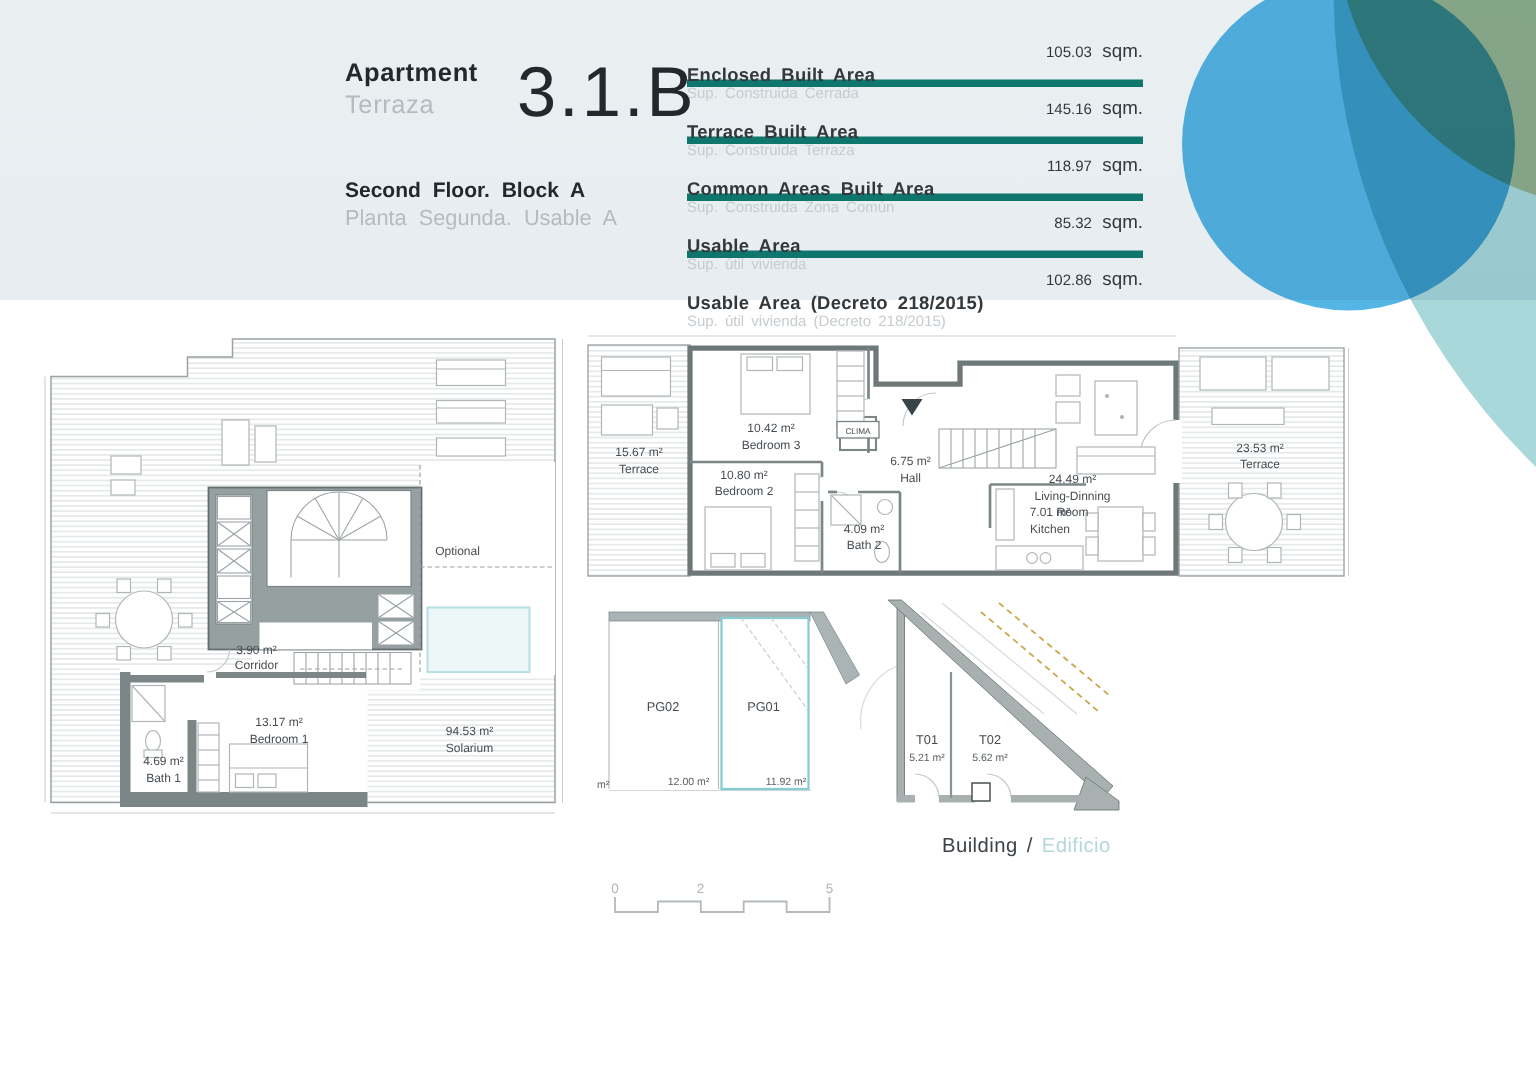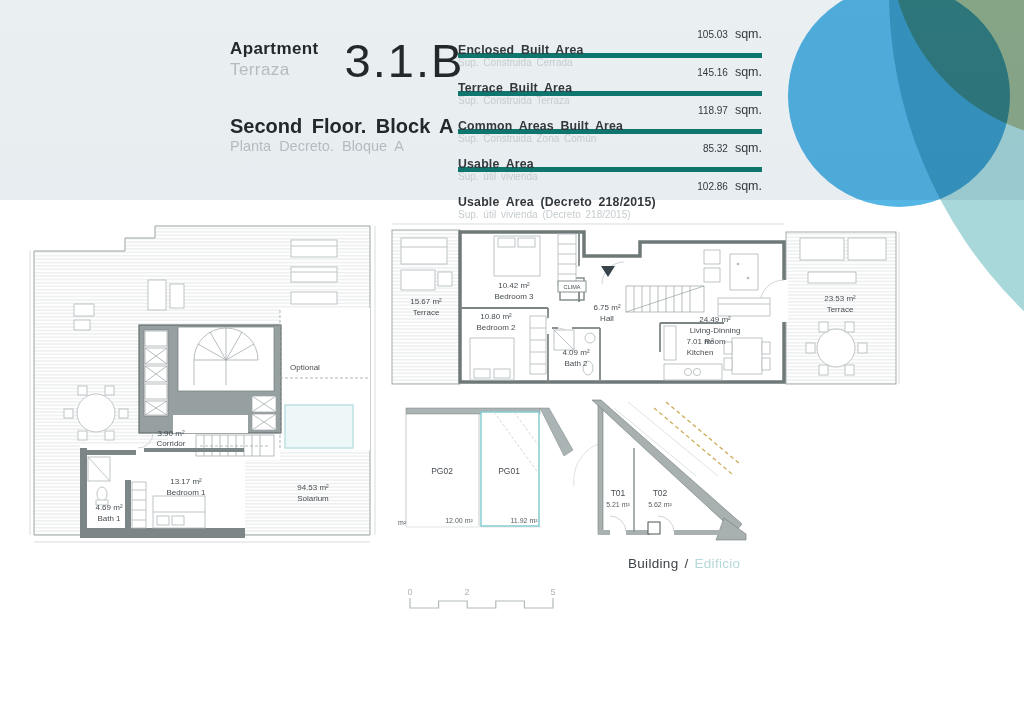--- a/index.html
+++ b/index.html
@@ -7,21 +7,21 @@
        font-family:"Liberation Sans", sans-serif;color:#262b2f;}
   .band{position:absolute;left:0;top:0;width:1024px;height:200px;
         background:linear-gradient(180deg,#eaf0f2 0%,#e7edf0 100%);}
   #deco{position:absolute;top:0;right:0;}
   
   .title-block{position:absolute;left:230px;top:38px;}
   .tb-row{display:flex;align-items:flex-start;}
   .tb-apart{font-size:17px;font-weight:bold;letter-spacing:.4px;word-spacing:3px;color:#23282c;line-height:21px;}
   .tb-viv{font-size:17px;color:#b5bbbf;letter-spacing:.4px;line-height:21px;}
   .tb-unit{font-size:47px;font-weight:400;letter-spacing:2px;color:#23282c;margin-left:26px;margin-top:-2px;line-height:50px;}
-  .tb-floor{margin-top:30px;font-size:20px;font-weight:bold;word-spacing:4px;color:#23282c;line-height:20px;}
+  .tb-floor{margin-top:30px;font-size:14px;font-weight:bold;word-spacing:4px;color:#23282c;line-height:20px;}
   .tb-floor-es{font-size:14.5px;color:#b5bbbf;word-spacing:4px;line-height:20px;}
   
   .areas-table{position:absolute;left:458px;top:20px;width:304px;}
   .arow{height:27px;padding:3px 0 3px 0;display:flex;justify-content:space-between;align-items:flex-start;}
   .arow + .arow{border-top:5px solid #0f766e;}
   .alabels{display:flex;flex-direction:column;margin-top:20px;}
   .alab-en{font-size:12.3px;font-weight:bold;word-spacing:3px;letter-spacing:.2px;color:#33383d;line-height:14px;}
   .alab-es{font-size:10px;color:#c6cccf;word-spacing:2px;line-height:11px;}
   .aval{display:flex;align-items:baseline;margin-top:4px;}
   .aval .v{font-size:10px;color:#33383d;width:48px;text-align:right;}
@@ -52,21 +52,21 @@
 
 <div class="title-block">
   <div class="tb-row">
     <div>
       <div class="tb-apart">Apartment</div>
       <div class="tb-viv">Terraza</div>
     </div>
     <div class="tb-unit">3.1.B</div>
   </div>
   <div class="tb-floor">Second Floor. Block A</div>
-  <div class="tb-floor-es">Planta Decreto. Bloque A</div>
+  <div class="tb-floor-es">Planta Segunda. Usable A</div>
 </div>
 
 <div class="areas-table">
   <div class="arow">
     <div class="alabels">
       <span class="alab-en">Enclosed Built Area</span>
       <span class="alab-es">Sup. Construida Cerrada</span>
     </div>
     <div class="aval">
         <span class="v">105.03</span>

